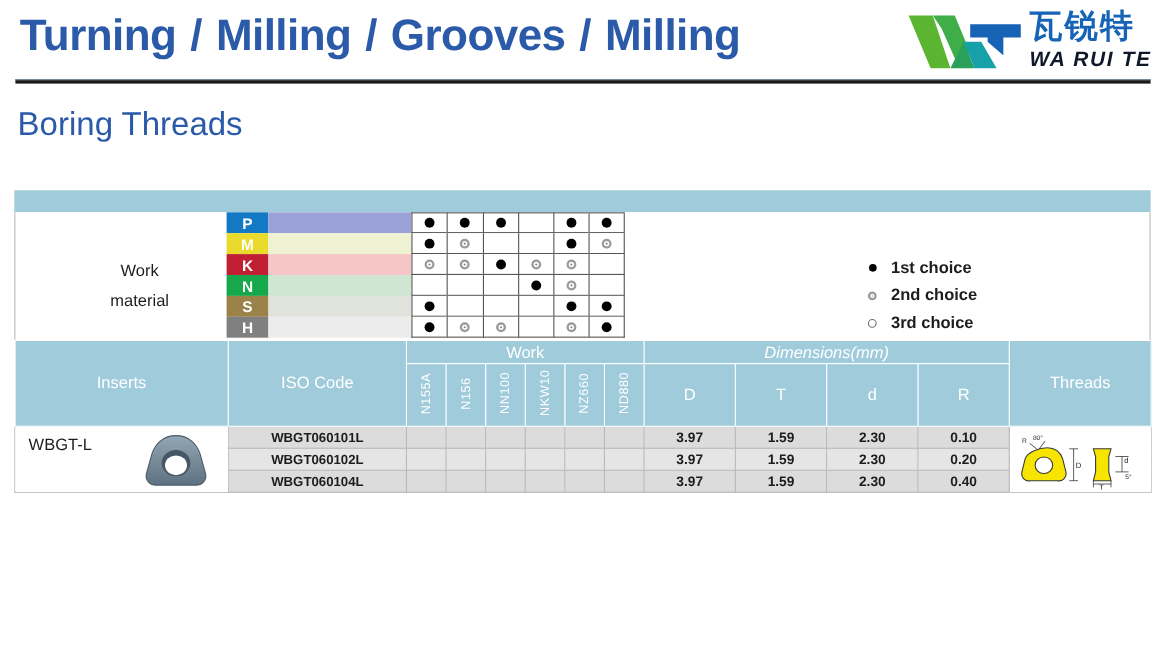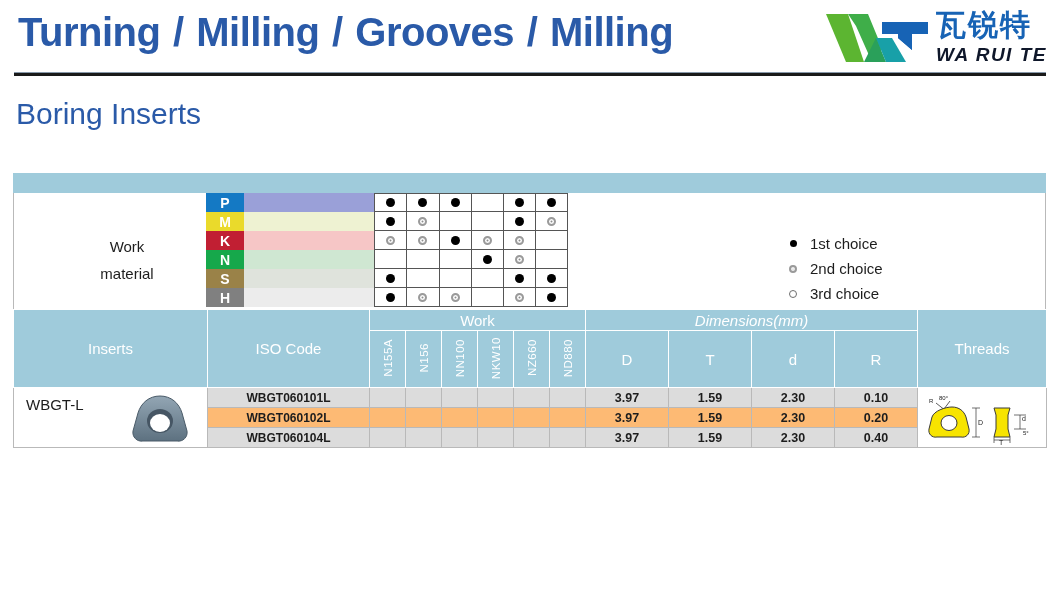--- a/index.html
+++ b/index.html
@@ -179,20 +179,21 @@
   .legend {
     position: absolute;
     left: 770px; top: 38px;
   }
   .legend-item {
     display: flex;
     align-items: center;
     height: 25px;
     font-size: 15px;
     color: #1d1d1d;
+    font-weight: bold;
   }
   .legend-mark {
     width: 18px;
     display: flex;
     align-items: center;
     justify-content: center;
     margin-right: 8px;
   }
   .legend-mark .mk1 { width: 7px; height: 7px; }
   .legend-mark .mk2 { width: 8px; height: 8px; }
@@ -232,21 +233,21 @@
     display: inline-block;
     writing-mode: vertical-rl;
     transform: rotate(180deg);
     white-space: nowrap;
     letter-spacing: 0.5px;
   }
   th.h-dim-col { height: 56px; font-size: 15px; }
 
   tr.data-row { height: 20px; }
   tr.odd td { background: #dcdcdc; }
-  tr.even td { background: #fdba74; }
+  tr.even td { background: #e5e5e5; }
   td.iso { text-align: left; padding-left: 46px; font-size: 12px; font-weight: bold; color: #222; }
   td.dot-cell .mk1 { margin: 0 auto; width: 7px; height: 7px; }
   td.dim { font-size: 12.5px; font-weight: bold; color: #222; }
 
   td.insert-cell {
     position: relative;
     background: #ffffff !important;
     vertical-align: top;
   }
   .insert-name {
@@ -295,21 +296,21 @@
       <polygon points="58,14 104,14 104,26 88,26 88,42 74,30 74,26 58,26" fill="#1763b5"></polygon>
       <polygon points="74,26 88,26 88,42 74,30" fill="#1763b5"></polygon>
     </svg>
     <div class="logo-cn">瓦锐特</div>
     <div class="logo-en">WA RUI TE</div>
   </div>
 
   <div class="header-rule"></div>
 </div>
 
-<div class="page-title">Boring Inserts</div>
+<div class="page-title">Boring Threads</div>
 
 <div class="table-wrap">
 
   <div class="teal-band"></div>
 
   <div class="wm">
     <div class="wm-label">
       <div>Work</div>
       <div>material</div>
     </div>

